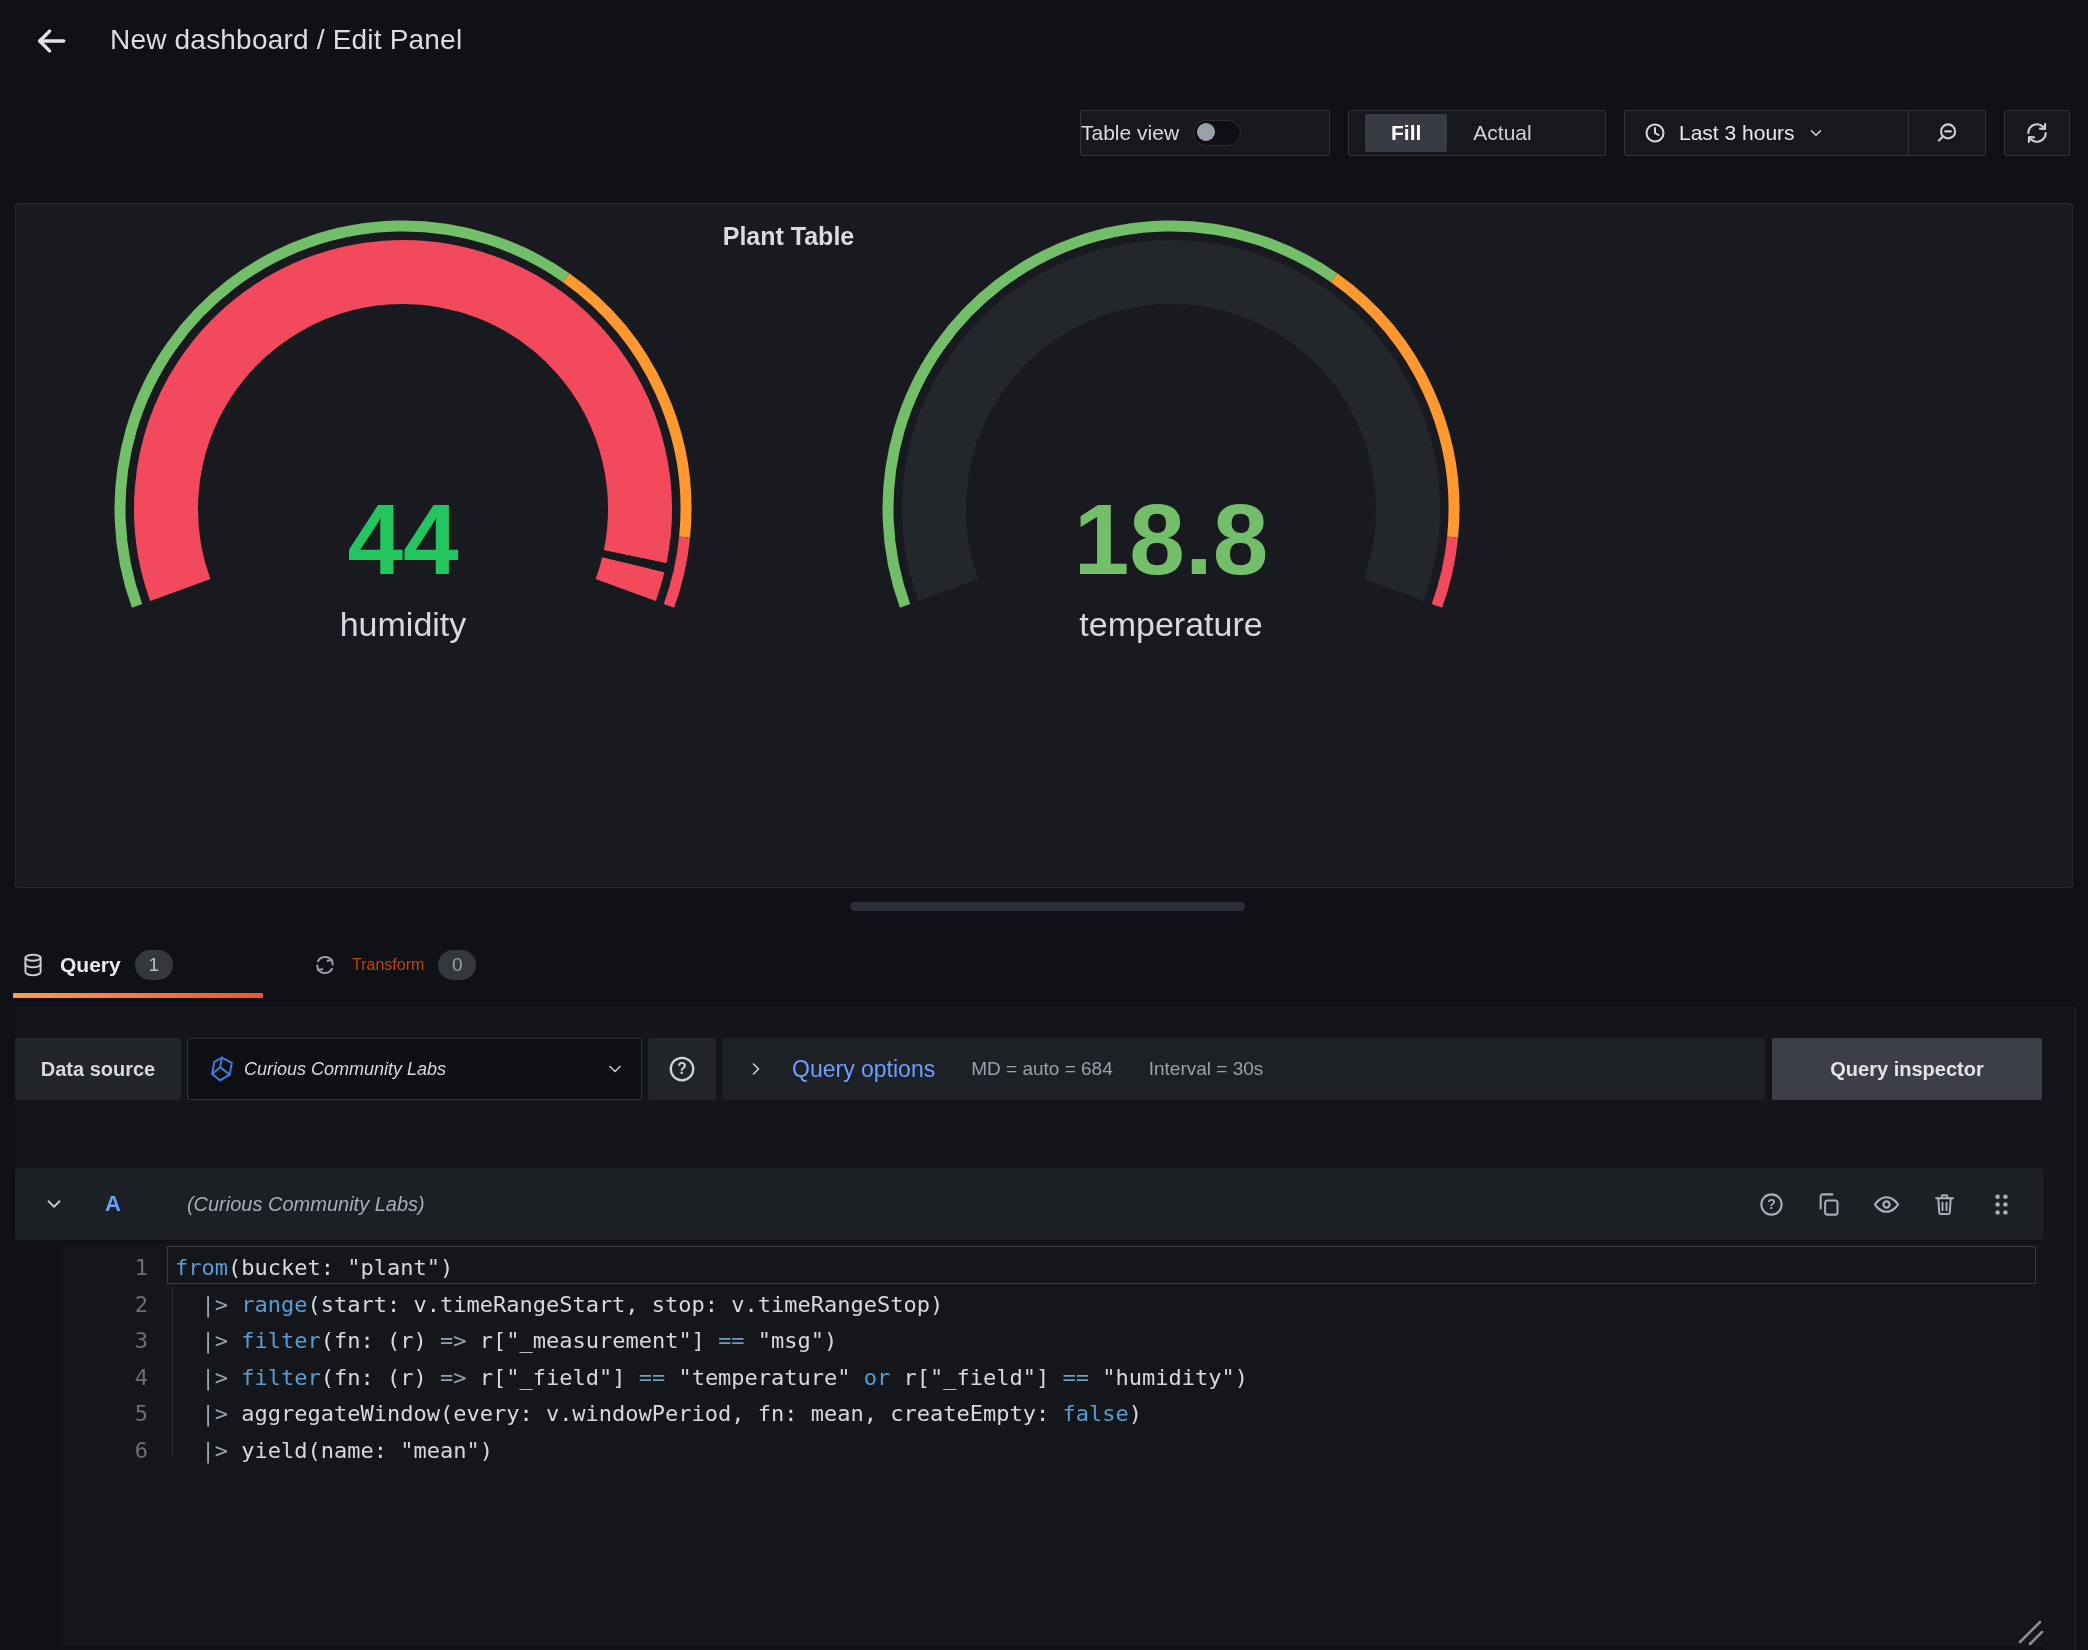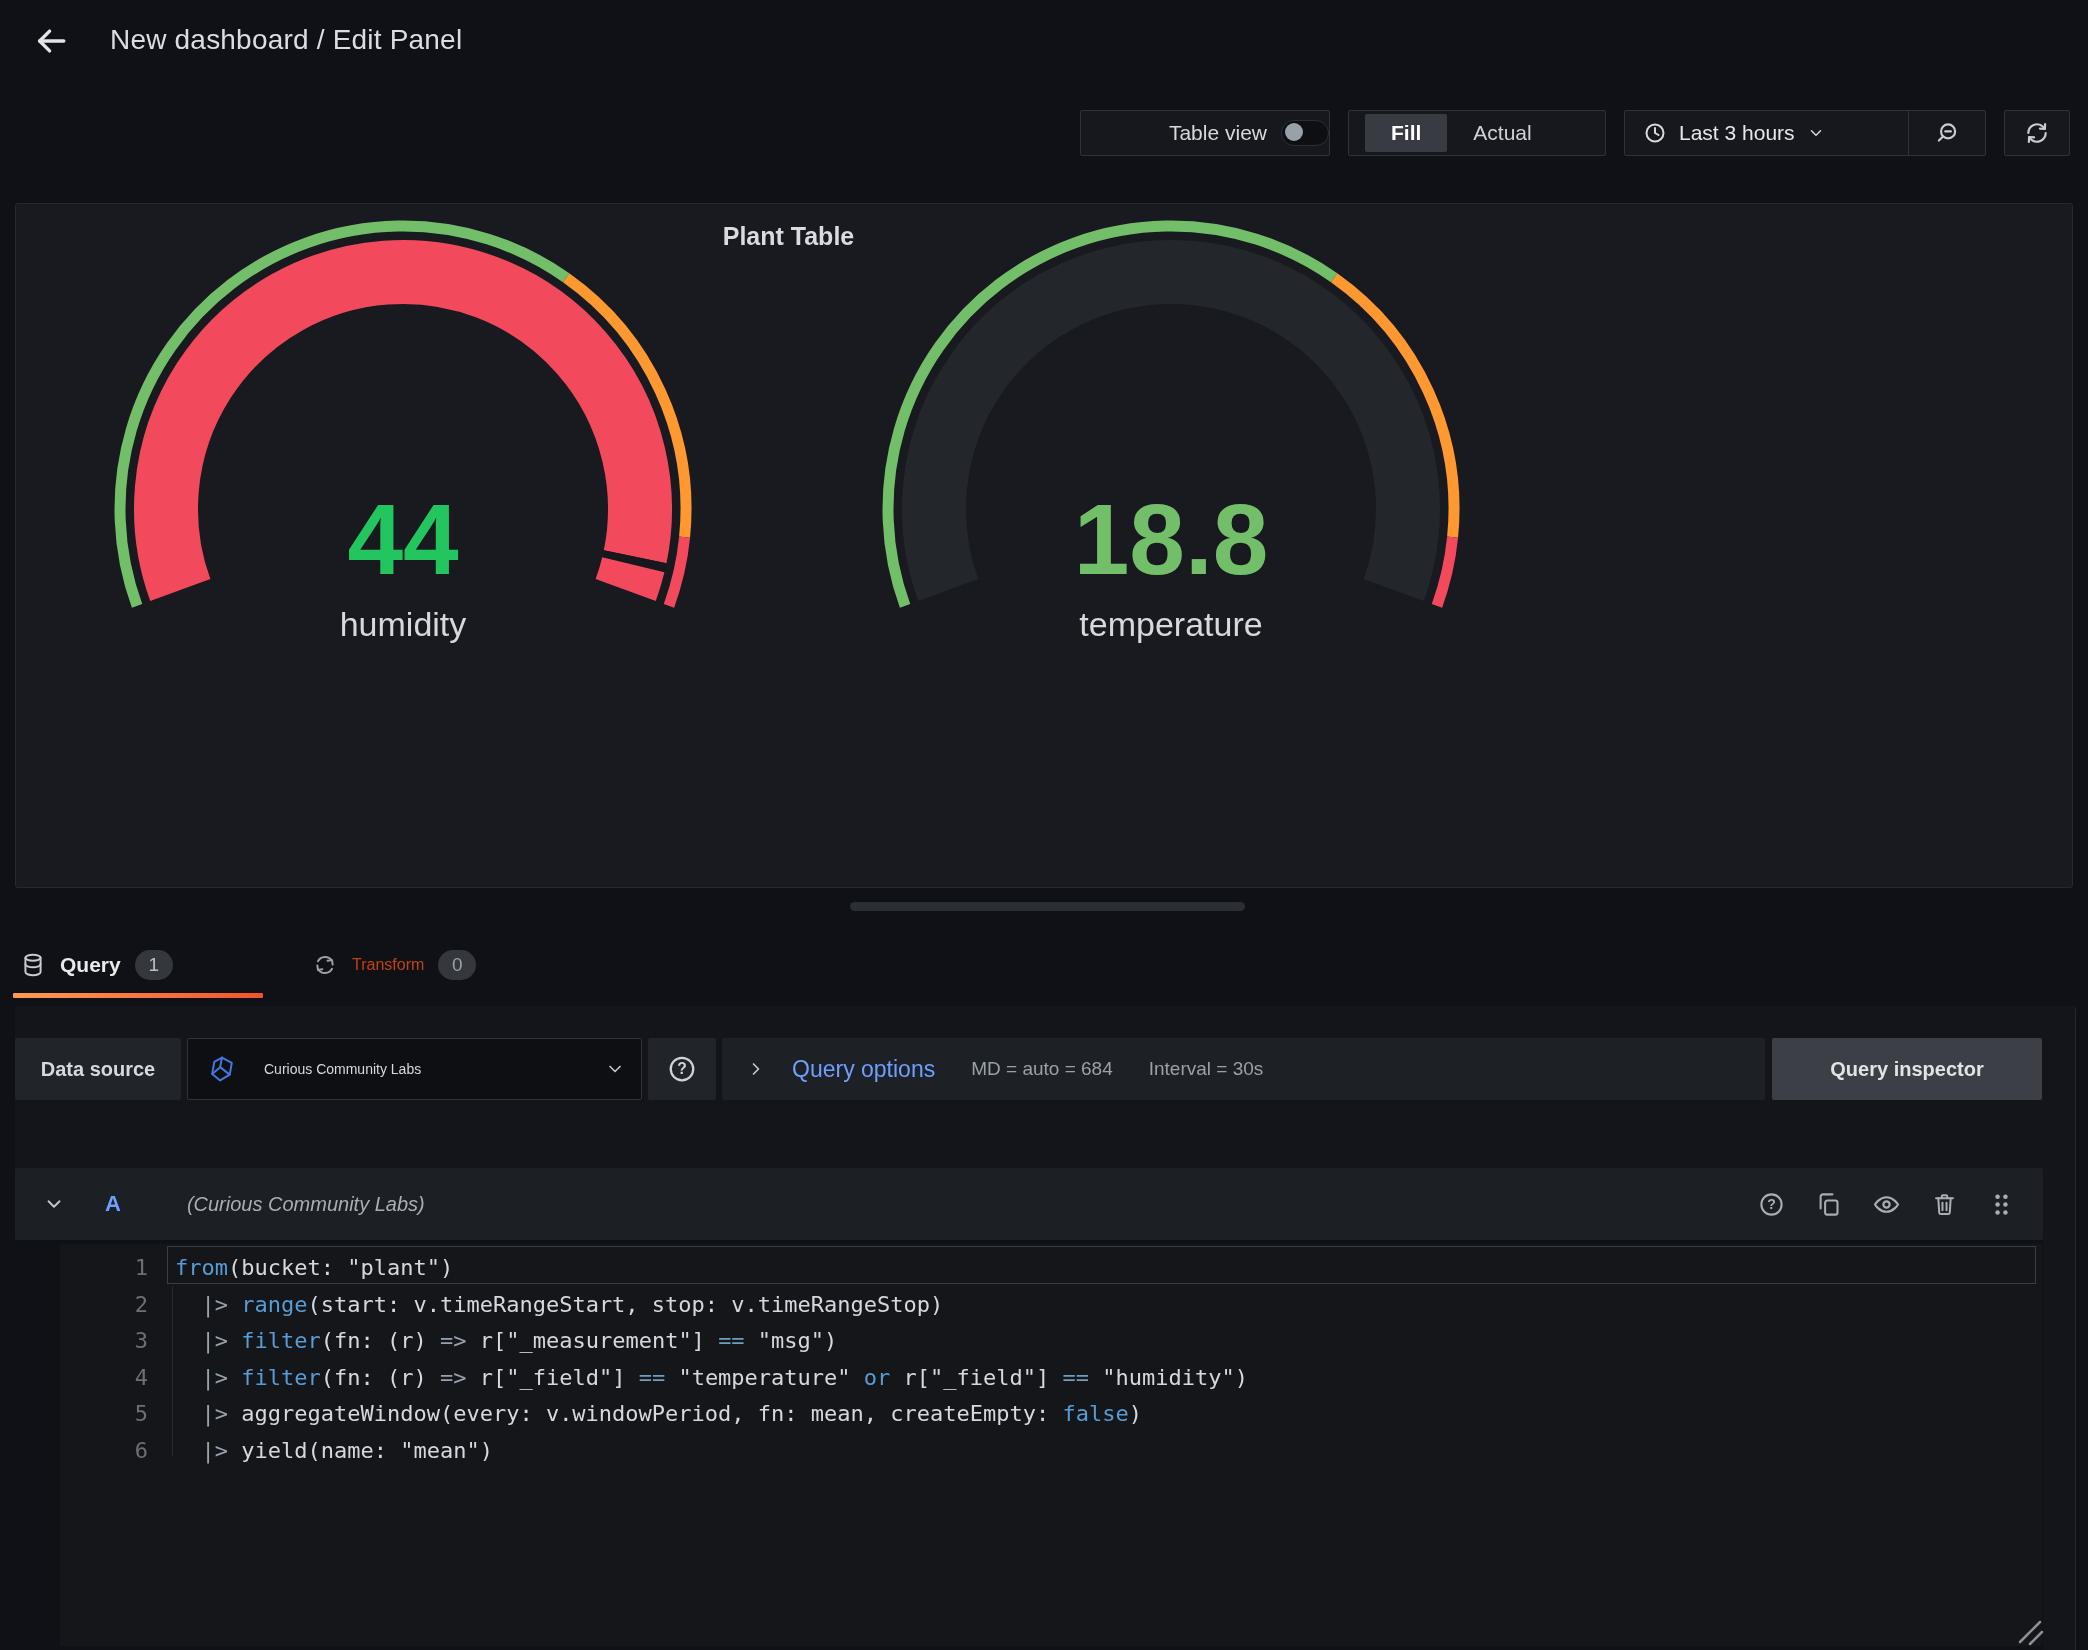--- a/index.html
+++ b/index.html
@@ -11,21 +11,21 @@
   svg.ic{stroke:currentColor;fill:none;stroke-width:2;stroke-linecap:round;stroke-linejoin:round;display:block;}
   svg.ic text{fill:currentColor;stroke:none;font-weight:bold;}
   svg.ic .fill{fill:currentColor;stroke:none;}
 
   
   .back-btn{left:28px;top:18px;width:46px;height:46px;color:#e3e4e8;cursor:pointer;display:flex;align-items:center;justify-content:center;}
   .page-title{left:110px;top:24px;font-size:28px;font-weight:500;color:#dcdde2;letter-spacing:.2px;}
 
   
   .tbtn{top:110px;height:46px;background:#17181d;border:1px solid #2f3238;border-radius:2px;box-sizing:border-box;}
-  .c-tableview{left:1080px;width:250px;justify-content:flex-end;gap:14px;cursor:pointer;}
+  .c-tableview{left:1080px;width:250px;justify-content:flex-start;gap:14px;cursor:pointer;}
   .tv-label{font-size:21px;color:#d8d9da;}
   .toggle{width:46px;height:24px;border-radius:13px;background:#0e0f13;border:1px solid #2c2e34;position:relative;}
   .toggle .knob{position:absolute;left:3px;top:2px;width:18px;height:18px;border-radius:50%;background:#9aa0a8;}
   .c-fillactual{left:1348px;width:258px;padding:16px;gap:0;}
   .seg{height:38px;display:flex;align-items:center;justify-content:center;padding:0 26px;font-size:21px;border-radius:2px;cursor:pointer;}
   .seg.active{background:#383b42;color:#ffffff;font-weight:bold;}
   .seg.idle{color:#d0d2d6;}
   .c-timegroup{left:1624px;width:362px;}
   .time-btn{flex:1;height:100%;display:flex;align-items:center;gap:12px;padding:0 18px;cursor:pointer;}
   .time-label{font-size:21px;font-weight:500;color:#e6e7ea;}
@@ -56,21 +56,21 @@
   .tab-underline{position:absolute;left:13px;top:58px;width:250px;height:5px;border-radius:1px;background:linear-gradient(90deg,#ff9b53 0%,#f0542e 100%);}
   .tab-icon{color:#c9ccd1;}
   .tab-icon.dim{color:#9aa1a8;}
 
   
   .wrapper{left:15px;top:1006px;width:2061px;height:644px;background:#14151a;border-right:1px solid #26282e;border-top-right-radius:4px;box-sizing:border-box;}
 
   .dsrow-chip{left:15px;top:1038px;width:166px;height:62px;background:#212429;border-radius:2px;display:flex;align-items:center;justify-content:center;font-size:20px;font-weight:bold;color:#d8d9da;}
   .ds-select{left:187px;top:1038px;width:455px;height:62px;background:#0e0f13;border:1px solid #2f3238;border-radius:2px;box-sizing:border-box;display:flex;align-items:center;cursor:pointer;}
   .ds-logo{margin-left:20px;color:#3f7ae0;}
-  .ds-name{margin-left:28px;font-size:14px;color:#d8d9da;flex:1;}
+  .ds-name{margin-left:8px;font-size:18px;color:#d8d9da;flex:1;font-style:italic;}
   .ds-chev{margin-right:16px;color:#c2c6cb;}
   .help-btn{left:648px;top:1038px;width:68px;height:62px;background:#212429;border-radius:2px;display:flex;align-items:center;justify-content:center;color:#d0d3d8;cursor:pointer;}
   .qopts-row{left:722px;top:1038px;width:1043px;height:62px;background:#1d2025;border-radius:2px;display:flex;align-items:center;padding-left:24px;box-sizing:border-box;}
   .qopts-chev{color:#c8cbd0;cursor:pointer;}
   .qopts-label{margin-left:26px;font-size:23px;font-weight:500;color:#6e9fff;cursor:pointer;}
   .qopts-info{margin-left:36px;font-size:19px;color:#9aa1a8;}
   .qinspector{left:1772px;top:1038px;width:270px;height:62px;background:#3c3f46;border-radius:2px;display:flex;align-items:center;justify-content:center;font-size:20px;font-weight:bold;color:#e2e3e7;cursor:pointer;}
 
   
   .qrow-header{left:15px;top:1168px;width:2028px;height:72px;background:#1c1f24;border-radius:2px;display:flex;align-items:center;box-sizing:border-box;}

